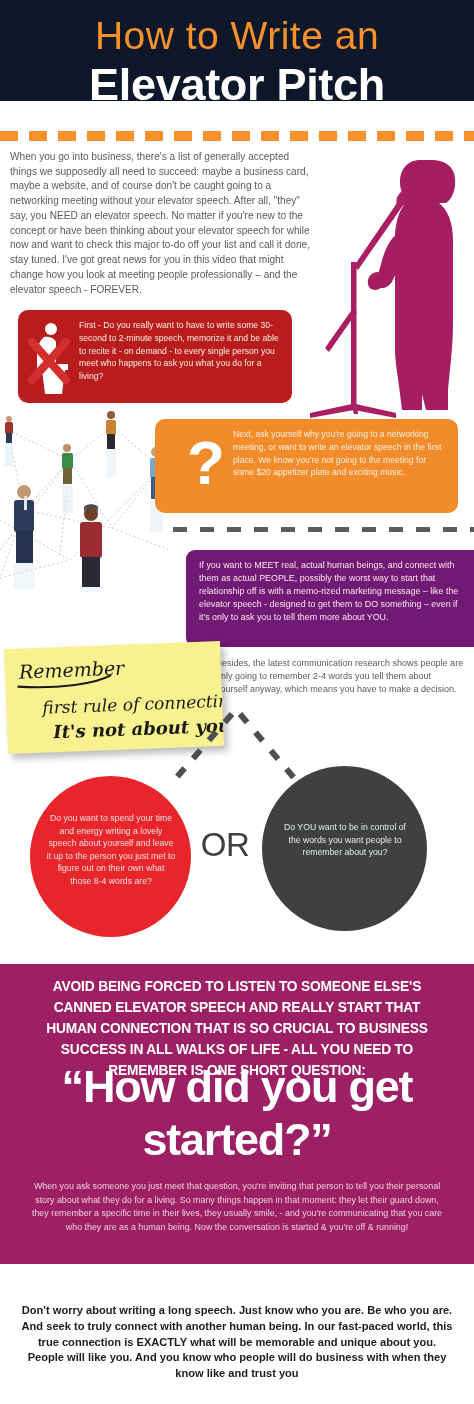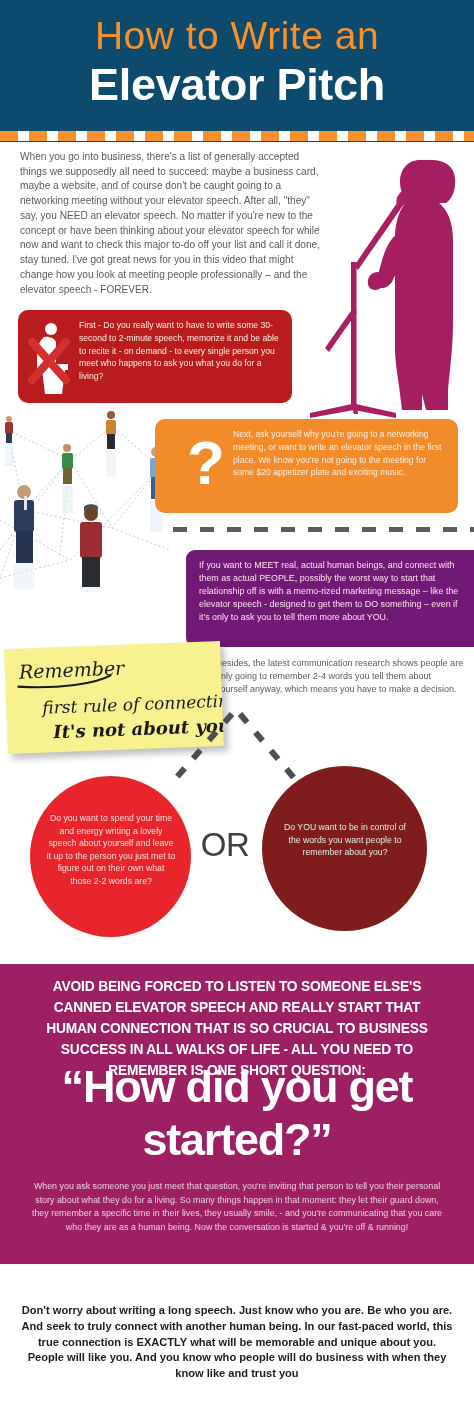--- a/index.html
+++ b/index.html
@@ -14,22 +14,22 @@
     width: 474px;
     height: 1404px;
     overflow: hidden;
     background: #ffffff;
   }
 
   
   .header {
     position: absolute;
     left: 0; top: 0;
-    width: 474px; height: 142px;
-    background: #0c4a6e;
+    width: 474px; height: 101px;
+    background: #0f172a;
     padding-left: 48px;
   }
   .title-line1 {
     position: absolute;
     left: 0; top: 16px;
     width: 474px;
     text-align: center;
     color: #f6912c;
     font-size: 39px;
     font-weight: 400;
@@ -56,21 +56,21 @@
     background: repeating-linear-gradient(
       to right,
       #f6912c 0px, #f6912c 18px,
       #ffffff 18px, #ffffff 29px
     );
   }
 
   
   .intro {
     position: absolute;
-    left: 20px; top: 150px;
+    left: 10px; top: 150px;
     width: 303px;
     font-size: 10.1px;
     line-height: 1.46;
     color: #5b5b5f;
   }
 
   
   .speaker-art {
     position: absolute;
     left: 296px; top: 142px;
@@ -205,21 +205,21 @@
     text-align: center;
     font-size: 8.7px;
     line-height: 1.45;
     color: #fbdedf;
   }
   .circle-green {
     position: absolute;
     left: 262px; top: 766px;
     width: 165px; height: 165px;
     border-radius: 50%;
-    background: #7f1d1d;
+    background: #404040;
   }
   .circle-green .txt {
     position: absolute;
     left: 19px; top: 55px;
     width: 128px;
     text-align: center;
     font-size: 8.7px;
     line-height: 1.45;
     color: #dcf0e4;
   }
@@ -422,21 +422,21 @@
   <div class="or-connector">
     <svg width="140" height="70" viewBox="0 0 140 70">
       <g stroke="#4d4d52" stroke-width="6" stroke-dasharray="11 13" fill="none" stroke-linecap="butt">
         <path d="M62 2 L6 66"></path>
         <path d="M70 2 L124 66"></path>
       </g>
     </svg>
   </div>
 
   <div class="circle-red">
-    <div class="txt">Do you want to spend your time and energy writing a lovely speech about yourself and leave it up to the person you just met to figure out on their own what those 2-2 words are?</div>
+    <div class="txt">Do you want to spend your time and energy writing a lovely speech about yourself and leave it up to the person you just met to figure out on their own what those 8-4 words are?</div>
   </div>
   <div class="or-label">OR</div>
   <div class="circle-green">
     <div class="txt">Do YOU want to be in control of the words you want people to remember about you?</div>
   </div>
 
   <div class="purple">
     <div class="purple-head">AVOID BEING FORCED TO LISTEN TO SOMEONE ELSE'S CANNED ELEVATOR SPEECH AND REALLY START THAT HUMAN CONNECTION THAT IS SO CRUCIAL TO BUSINESS SUCCESS IN ALL WALKS OF LIFE - ALL YOU NEED TO REMEMBER IS ONE SHORT QUESTION:</div>
     <div class="purple-quote">“How did you get started?”</div>
     <div class="purple-body">When you ask someone you just meet that question, you're inviting that person to tell you their personal story about what they do for a living. So many things happen in that moment: they let their guard down, they remember a specific time in their lives, they usually smile, - and you're communicating that you care who they are as a human being. Now the conversation is started &amp; you're off &amp; running!</div>

